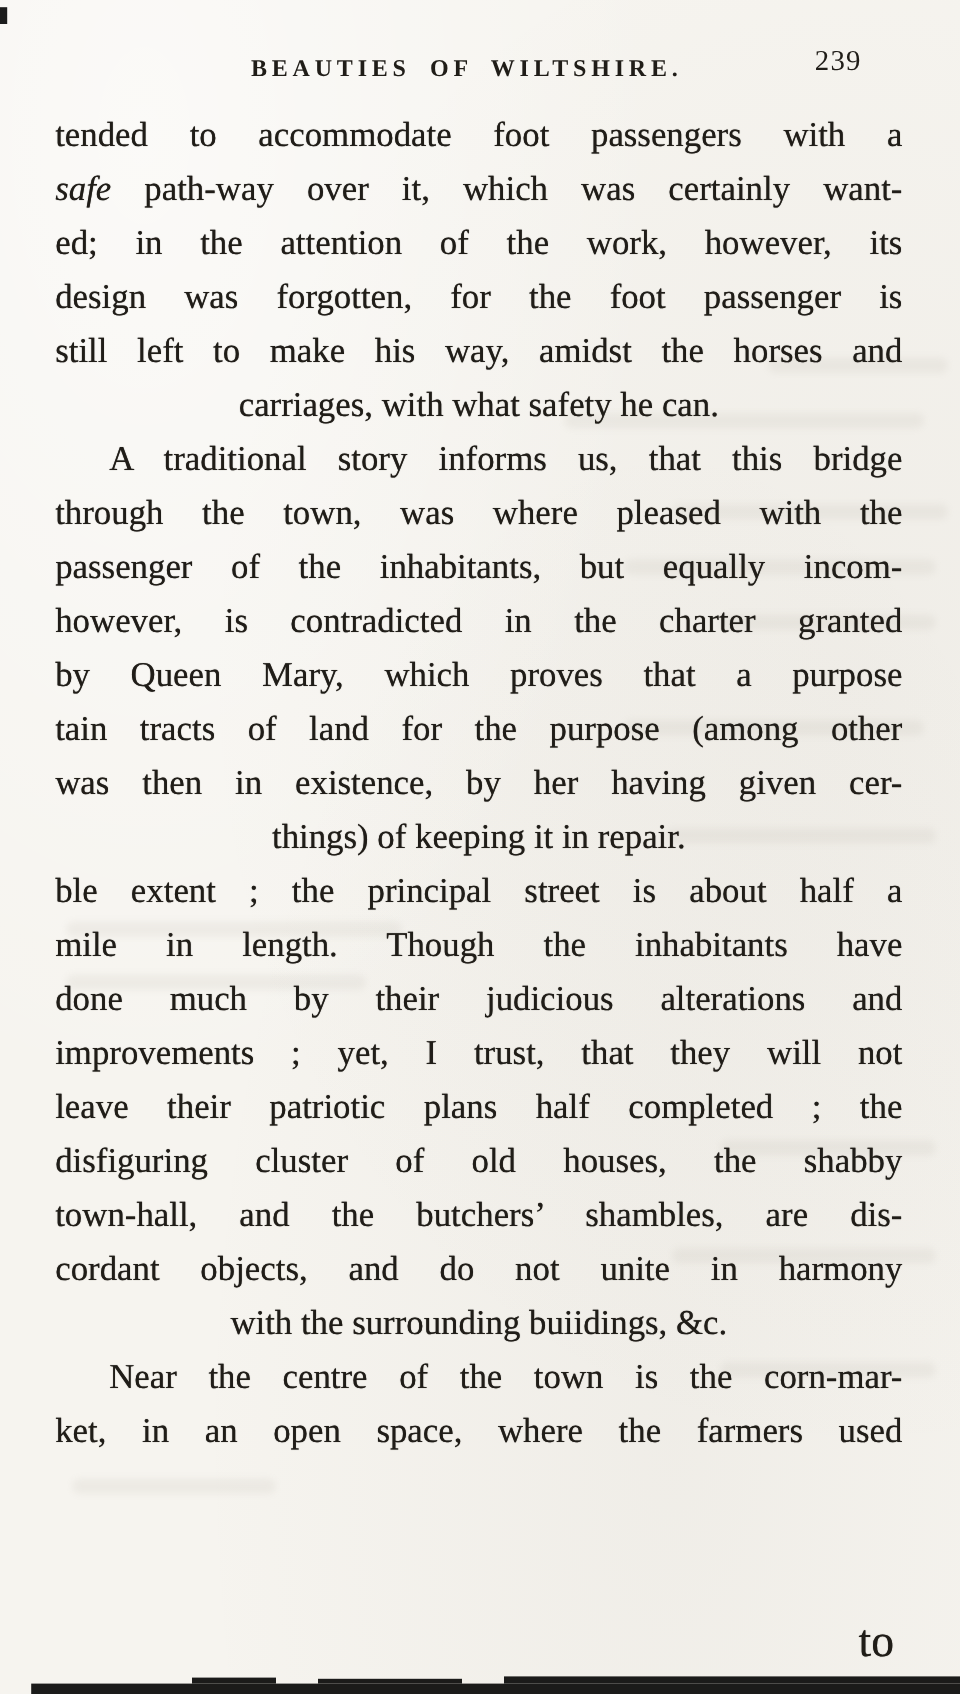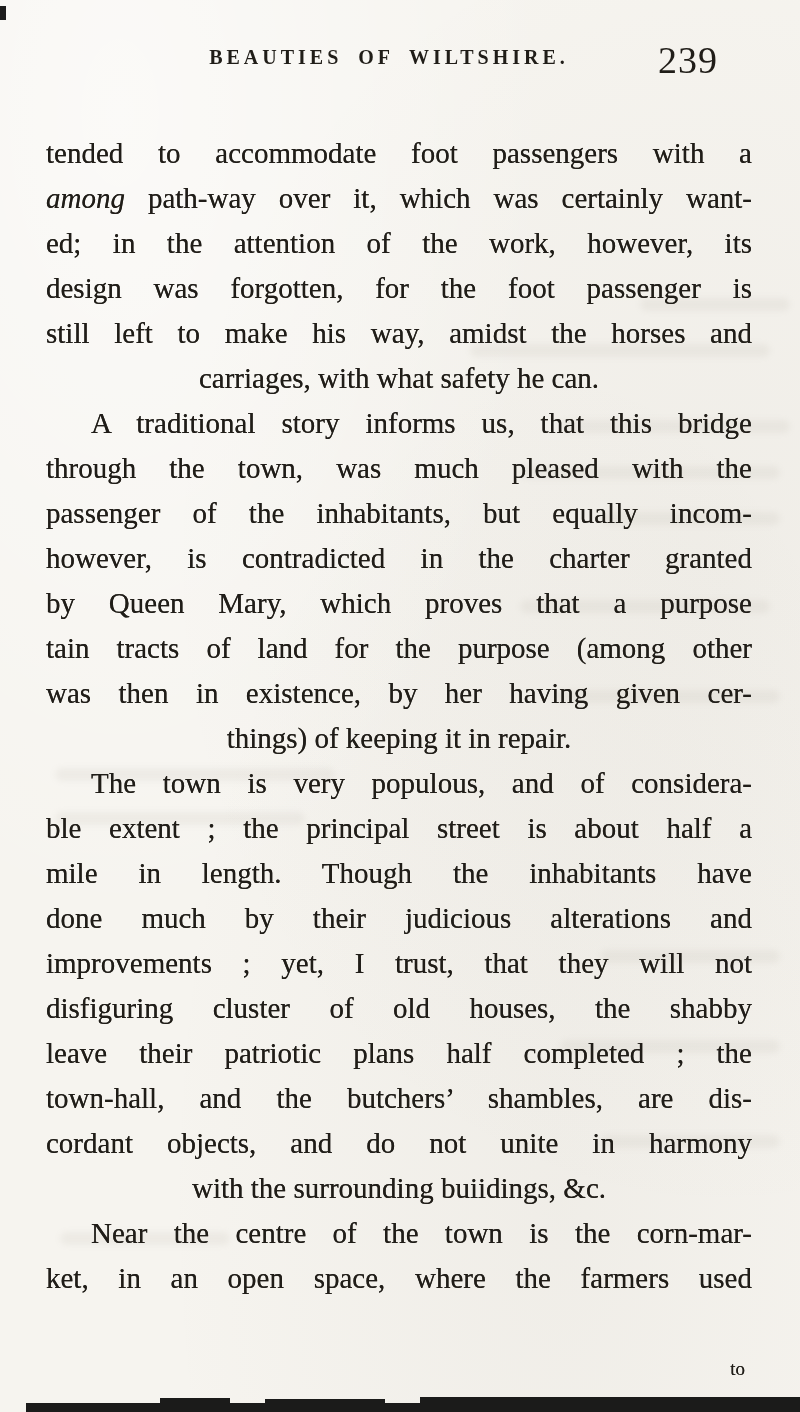--- a/index.html
+++ b/index.html
@@ -24,40 +24,39 @@
   }
   .running-title {
     position: absolute; left: 0; right: 20px; top: 4px;
     text-align: center;
     font-size: 20px; font-weight: 700;
     letter-spacing: 4px; word-spacing: 7px;
     white-space: nowrap;
   }
   .page-num {
     position: absolute; right: 34px; top: -4px;
-    font-size: 38px; letter-spacing: 1px;
+    font-size: 24px; letter-spacing: 1px;
   }
   .body-text {
     position: absolute; top: 91px; left: 46px; width: 706px;
     text-shadow: 0 0 0.6px rgba(25,22,18,0.85);
-    margin-top: 40px;
   }
   .line {
     font-size: 29px;
     line-height: 45px;
     height: 45px;
     overflow: hidden;
     text-align: center;
   }
   .line.just { text-align: justify; text-align-last: justify; }
   .line.indent { text-indent: 45px; }
   .it { font-style: italic; }
   .catchword {
     position: absolute; top: 1346px; right: 55px;
-    font-size: 19px; line-height: 45px;
+    font-size: 38px; line-height: 45px;
     text-shadow: 0 0 0.6px rgba(25,22,18,0.85);
   }
   
   .smudge {
     position: absolute; height: 13px;
     background: #9f988a; opacity: 0.10;
     filter: blur(3px); border-radius: 7px;
   }
   .scan-mark-topleft {
     position: absolute; left: 0; top: 6px; width: 6px; height: 14px;
@@ -101,40 +100,39 @@
   <div class="smudge" style="left:600px; top:1135px; width:180px;"></div>
   <div class="smudge" style="left:60px;  top:1232px; width:170px;"></div>
 
   <div class="header-row">
     <div class="running-title">BEAUTIES OF WILTSHIRE.</div>
     <div class="page-num">239</div>
   </div>
 
   <div class="body-text">
       <div class="line just"><span>tended to accommodate foot passengers with a</span></div>
-      <div class="line just"><span class="it">among</span><span> path-way over it, which was certainly want-</span></div>
+      <div class="line just"><span class="it">safe</span><span> path-way over it, which was certainly want-</span></div>
       <div class="line just"><span>ed; in the attention of the work, however, its</span></div>
       <div class="line just"><span>design was forgotten, for the foot passenger is</span></div>
       <div class="line just"><span>still left to make his way, amidst the horses and</span></div>
       <div class="line"><span>carriages, with what safety he can.</span></div>
       <div class="line just indent"><span>A traditional story informs us, that this bridge</span></div>
-      <div class="line just"><span>through the town, was much pleased with the</span></div>
+      <div class="line just"><span>through the town, was where pleased with the</span></div>
       <div class="line just"><span>passenger of the inhabitants, but equally incom-</span></div>
       <div class="line just"><span>however, is contradicted in the charter granted</span></div>
       <div class="line just"><span>by Queen Mary, which proves that a purpose</span></div>
       <div class="line just"><span>tain tracts of land for the purpose (among other</span></div>
       <div class="line just"><span>was then in existence, by her having given cer-</span></div>
       <div class="line"><span>things) of keeping it in repair.</span></div>
-      <div class="line just indent"><span>The town is very populous, and of considera-</span></div>
       <div class="line just"><span>ble extent ; the principal street is about half a</span></div>
       <div class="line just"><span>mile in length. Though the inhabitants have</span></div>
       <div class="line just"><span>done much by their judicious alterations and</span></div>
       <div class="line just"><span>improvements ; yet, I trust, that they will not</span></div>
+      <div class="line just"><span>leave their patriotic plans half completed ; the</span></div>
       <div class="line just"><span>disfiguring cluster of old houses, the shabby</span></div>
-      <div class="line just"><span>leave their patriotic plans half completed ; the</span></div>
       <div class="line just"><span>town-hall, and the butchers’ shambles, are dis-</span></div>
       <div class="line just"><span>cordant objects, and do not unite in harmony</span></div>
       <div class="line"><span>with the surrounding buiidings, &amp;c.</span></div>
       <div class="line just indent"><span>Near the centre of the town is the corn-mar-</span></div>
       <div class="line just"><span>ket, in an open space, where the farmers used</span></div>
     </div>
 
   <div class="catchword">to</div>
 
   <div class="scan-edge-bottom-a"></div>

